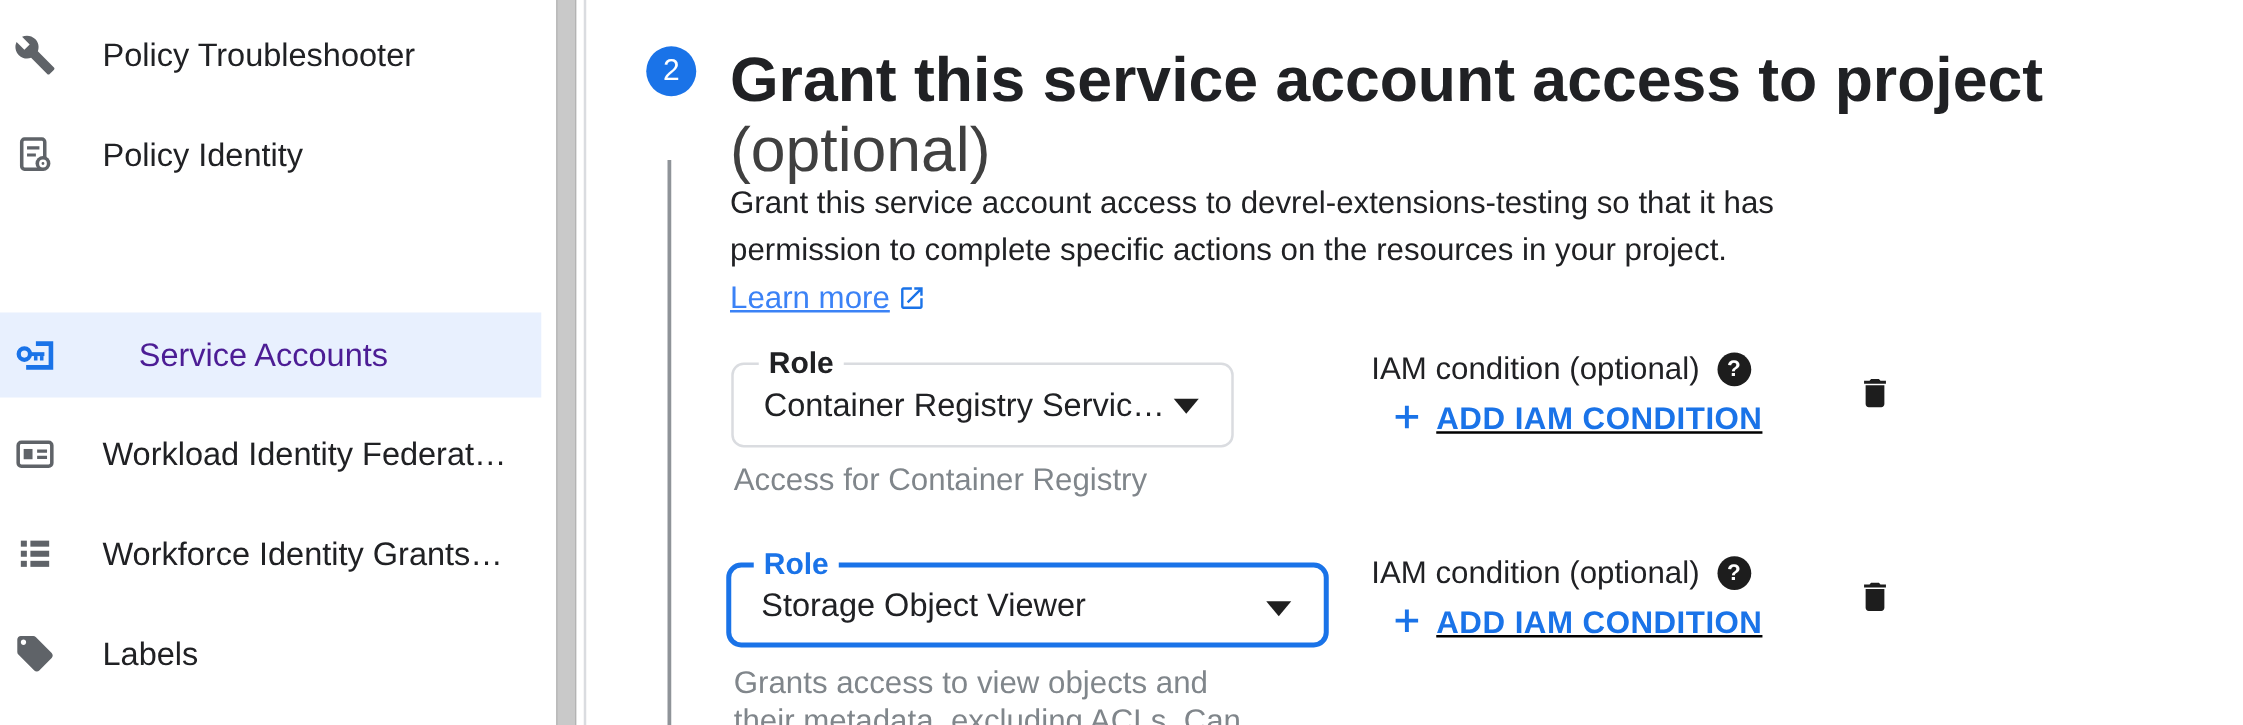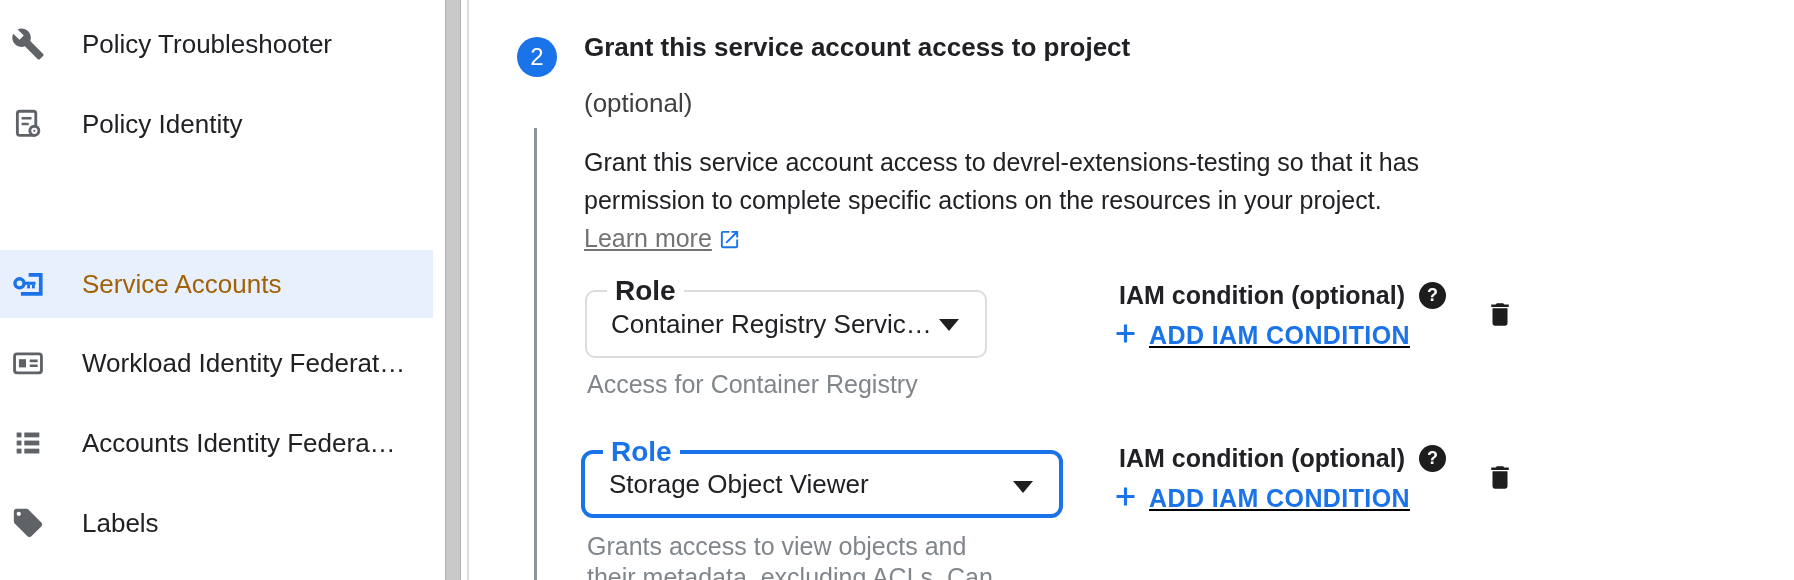--- a/index.html
+++ b/index.html
@@ -7,42 +7,42 @@
     position:relative;width:1794px;height:580px;overflow:hidden;background:#ffffff;
     font-family:"Liberation Sans", sans-serif;color:#202124;
   }
   
   .sidebar{position:absolute;left:0;top:0;width:433px;height:580px;background:#fff;padding-left:32px;}
   .nav-item{position:absolute;left:0;width:433px;height:68px;display:flex;align-items:center;cursor:pointer;}
   .nav-item.selected{background:#e8f0fe;}
   .nav-icon{position:absolute;left:10px;width:36px;height:36px;display:flex;align-items:center;justify-content:center;}
   .nav-icon svg{width:34px;height:34px;}
   .nav-label{position:absolute;left:82px;font-size:26px;color:#202124;white-space:nowrap;}
-  .nav-item.selected .nav-label{color:#a16207;}
+  .nav-item.selected .nav-label{color:#4c1d95;margin-left:29px;}
   .v-scrollbar{position:absolute;left:445px;top:0;width:14px;height:580px;background:#c9c9c9;border-left:1px solid #b3b3b3;border-right:1px solid #b3b3b3;}
   .panel-divider{position:absolute;left:467px;top:0;width:2px;height:580px;background:#dadce0;}
   
   .step-badge{position:absolute;left:517px;top:37px;width:40px;height:40px;border-radius:50%;background:#1a73e8;color:#fff;font-size:24px;font-weight:500;display:flex;align-items:center;justify-content:center;}
   .step-line{position:absolute;left:534px;top:128px;width:3px;height:452px;background:#8f9499;}
-  .page-title{position:absolute;left:584px;top:2px;font-size:26px;line-height:56px;font-weight:600;color:#202124;white-space:nowrap;}
+  .page-title{position:absolute;left:584px;top:2px;font-size:50px;line-height:56px;font-weight:600;color:#202124;white-space:nowrap;}
   .page-title .optional{display:block;color:#404040;font-weight:500;}
   .intro{position:absolute;left:584px;top:118px;width:930px;font-size:25px;line-height:38px;color:#202124;}
-  .intro a{color:#737373;text-decoration:underline;cursor:pointer;white-space:nowrap;}
+  .intro a{color:#3b82f6;text-decoration:underline;cursor:pointer;white-space:nowrap;}
   .ext-icon{display:inline-block;vertical-align:-4px;margin-left:6px;}
   
   .field{position:absolute;height:68px;border:2px solid #dadce0;border-radius:10px;background:#fff;box-sizing:border-box;cursor:pointer;}
-  .field .f-label{position:absolute;top:-15px;left:20px;background:#fff;padding:0 8px;font-size:28px;line-height:28px;font-weight:600;color:#202124;}
+  .field .f-label{position:absolute;top:-15px;left:20px;background:#fff;padding:0 8px;font-size:24px;line-height:28px;font-weight:600;color:#202124;}
   .field .f-value{position:absolute;left:24px;top:0;height:100%;display:flex;align-items:center;font-size:26px;color:#202124;white-space:nowrap;}
   .field .caret{position:absolute;right:26px;top:27px;width:0;height:0;border-left:10px solid transparent;border-right:10px solid transparent;border-top:12px solid #1f1f1f;}
   .field.focused{border:4px solid #1a73e8;border-radius:12px;}
   .field.focused .f-label{color:#1a73e8;top:-16px;left:18px;}
   .helper{position:absolute;font-size:25px;line-height:31px;color:#80868b;}
   
   .iam-label-row{position:absolute;display:flex;align-items:center;gap:14px;}
-  .iam-label{font-size:25px;font-weight:700;color:#202124;white-space:nowrap;margin-left:22px;}
+  .iam-label{font-size:25px;font-weight:400;color:#202124;white-space:nowrap;}
   .help-badge{width:27px;height:27px;border-radius:50%;background:#1d1d1d;color:#fff;font-size:18px;font-weight:700;display:flex;align-items:center;justify-content:center;cursor:pointer;}
   .add-btn{position:absolute;display:flex;align-items:center;gap:10px;cursor:pointer;background:none;border:none;padding:0;text-decoration:underline;}
   .add-btn .add-text{font-size:25px;font-weight:700;letter-spacing:.4px;color:#1a73e8;white-space:nowrap;}
   .trash-btn{position:absolute;left:1484px;width:32px;height:34px;cursor:pointer;background:none;border:none;padding:0;}
   .trash-btn svg{width:30px;height:33px;}
 </style>
 </head>
 <body>
 
 <div class="screen">
@@ -99,21 +99,21 @@
       <span class="nav-icon">
         <svg viewBox="0 0 24 24" fill="#5f6368">
             <rect x="4" y="4.6" width="3.4" height="3.4"></rect>
             <rect x="9.4" y="4.6" width="10.6" height="3.4"></rect>
             <rect x="4" y="10.3" width="3.4" height="3.4"></rect>
             <rect x="9.4" y="10.3" width="10.6" height="3.4"></rect>
             <rect x="4" y="16" width="3.4" height="3.4"></rect>
             <rect x="9.4" y="16" width="10.6" height="3.4"></rect>
           </svg>
       </span>
-      <span class="nav-label">Accounts Identity Federa…</span>
+      <span class="nav-label">Workforce Identity Grants…</span>
     </div>
 
     <div class="nav-item" style="top:489px">
       <span class="nav-icon">
         <svg viewBox="0 0 24 24">
             <path fill="#5f6368" d="M21.41 11.58l-9-9C12.05 2.22 11.55 2 11 2H4c-1.1 0-2 .9-2 2v7c0 .55.22 1.05.59 1.42l9 9c.36.36.86.58 1.41.58.55 0 1.05-.22 1.41-.59l7-7c.37-.36.59-.86.59-1.41 0-.55-.23-1.06-.59-1.42zM5.5 7C4.67 7 4 6.33 4 5.5S4.67 4 5.5 4 7 4.67 7 5.5 6.33 7 5.5 7z"></path>
           </svg>
       </span>
       <span class="nav-label">Labels</span>
     </div>

